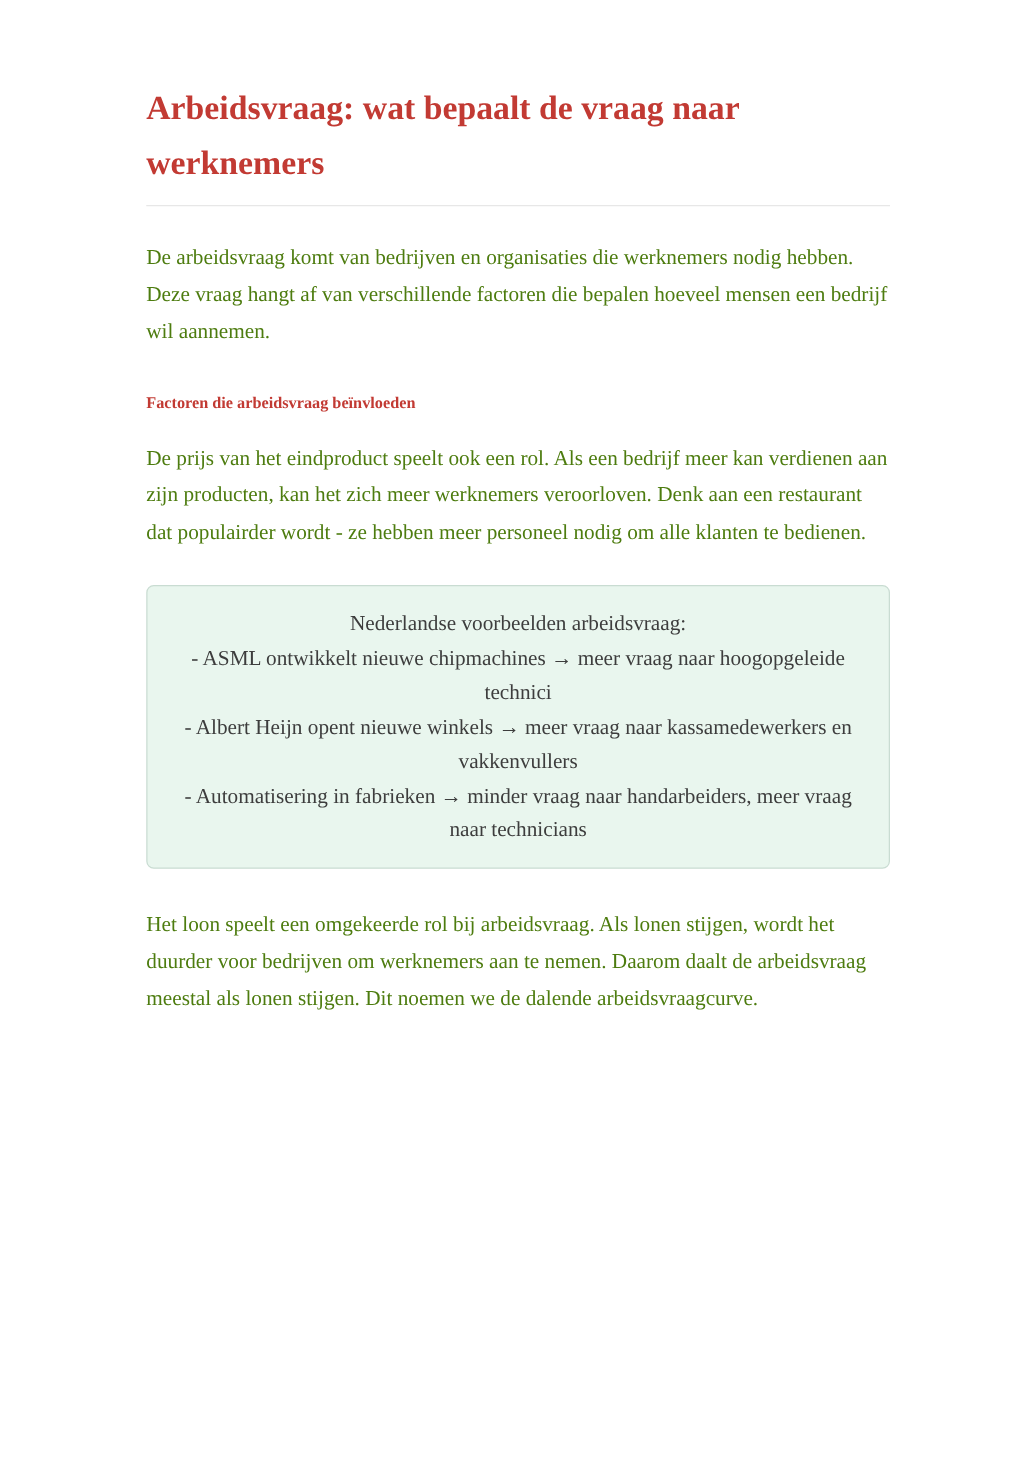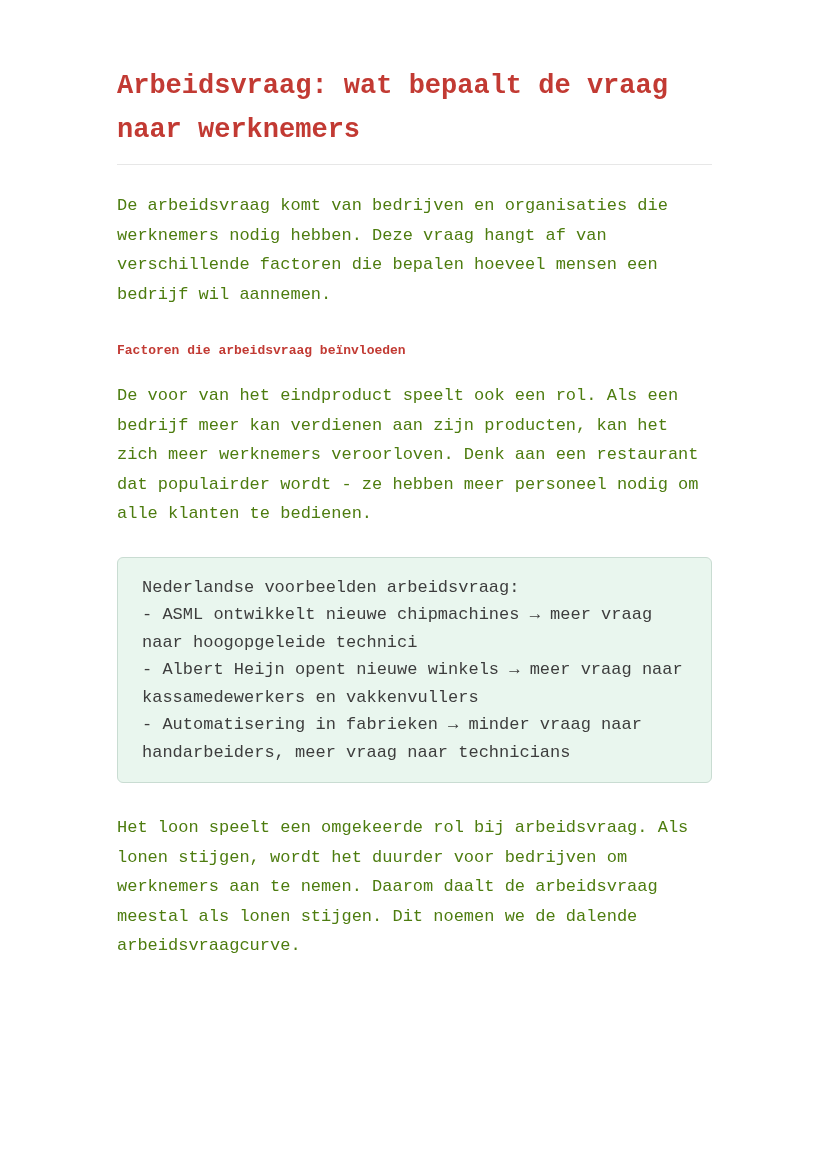--- a/index.html
+++ b/index.html
@@ -6,21 +6,21 @@
     margin: 0;
     padding: 0;
     background: #ffffff;
   }
   .page {
     position: relative;
     width: 828px;
     height: 1171px;
     background: #ffffff;
     overflow: hidden;
-    font-family: Liberation Mono, monospace;
+    font-family: Liberation Serif, serif;
   }
   .content {
     box-sizing: border-box;
     padding: 64px 116px 0 117px;
   }
   h1.doc-title {
     margin: 0 0 12px 0;
     font-size: 27px;
     line-height: 44px;
     font-weight: 700;
@@ -47,41 +47,42 @@
   .infobox {
     box-sizing: border-box;
     background: #e9f6ee;
     border: 1px solid #c9dcd2;
     border-radius: 6px;
     padding: 16px 24px;
     margin: 28px 0 30px 0;
     font-size: 17px;
     line-height: 27.5px;
     color: #3d3d3d;
+    text-align: center;
   }
   .infobox-line {
     margin: 0;
   }
 </style>
 </head>
 <body>
 
 <div class="page">
   <main class="content">
 
     <h1 class="doc-title">Arbeidsvraag: wat bepaalt de vraag naar werknemers</h1>
 
     <hr class="title-divider">
 
     <p class="body-para">De arbeidsvraag komt van bedrijven en organisaties die werknemers nodig hebben. Deze vraag hangt af van verschillende factoren die bepalen hoeveel mensen een bedrijf wil aannemen.</p>
 
     <h2 class="section-heading">Factoren die arbeidsvraag beïnvloeden</h2>
 
 
-    <p class="body-para">De voor van het eindproduct speelt ook een rol. Als een bedrijf meer kan verdienen aan zijn producten, kan het zich meer werknemers veroorloven. Denk aan een restaurant dat populairder wordt - ze hebben meer personeel nodig om alle klanten te bedienen.</p>
+    <p class="body-para">De prijs van het eindproduct speelt ook een rol. Als een bedrijf meer kan verdienen aan zijn producten, kan het zich meer werknemers veroorloven. Denk aan een restaurant dat populairder wordt - ze hebben meer personeel nodig om alle klanten te bedienen.</p>
 
 
     <aside class="infobox">
       <div class="infobox-line">Nederlandse voorbeelden arbeidsvraag:</div>
       <div class="infobox-line">- ASML ontwikkelt nieuwe chipmachines → meer vraag naar hoogopgeleide technici</div>
       <div class="infobox-line">- Albert Heijn opent nieuwe winkels → meer vraag naar kassamedewerkers en vakkenvullers</div>
       <div class="infobox-line">- Automatisering in fabrieken → minder vraag naar handarbeiders, meer vraag naar technicians</div>
     </aside>
 
     <p class="body-para">Het loon speelt een omgekeerde rol bij arbeidsvraag. Als lonen stijgen, wordt het duurder voor bedrijven om werknemers aan te nemen. Daarom daalt de arbeidsvraag meestal als lonen stijgen. Dit noemen we de dalende arbeidsvraagcurve.</p>

